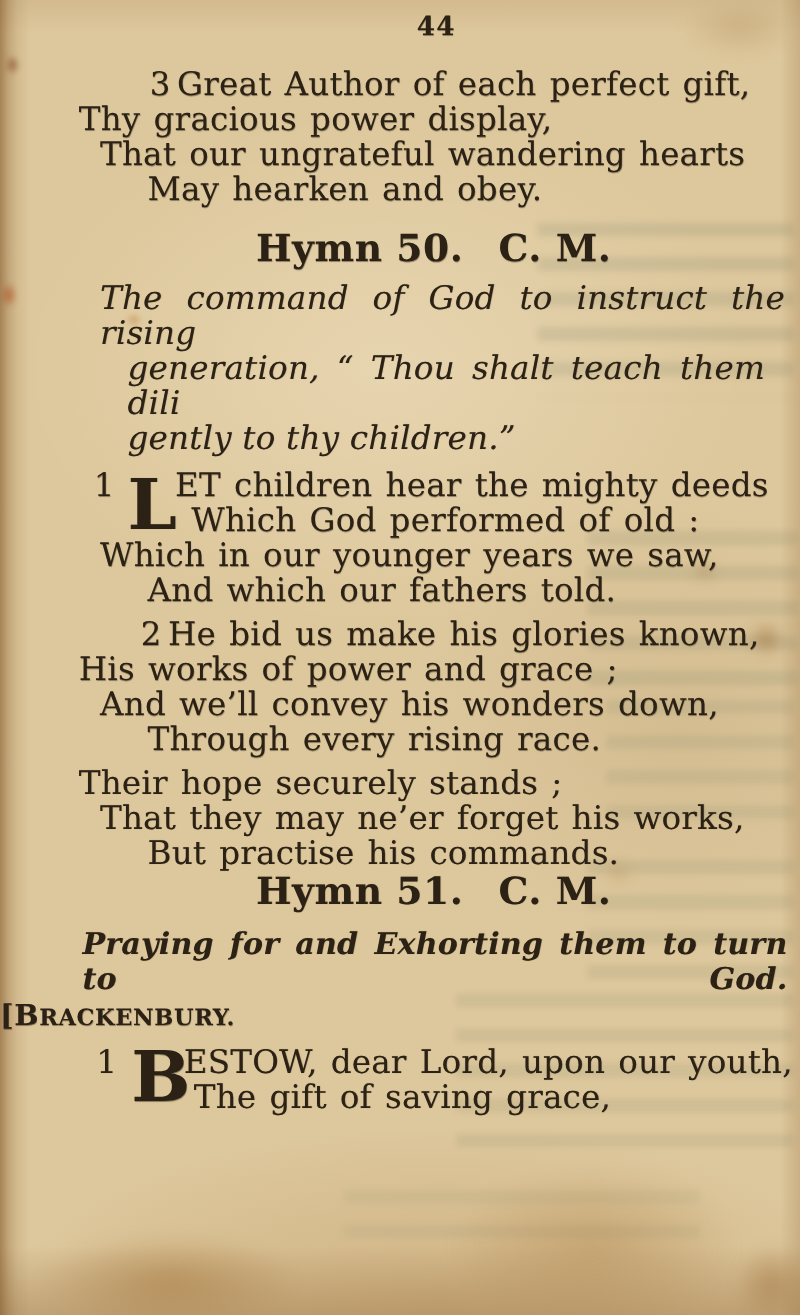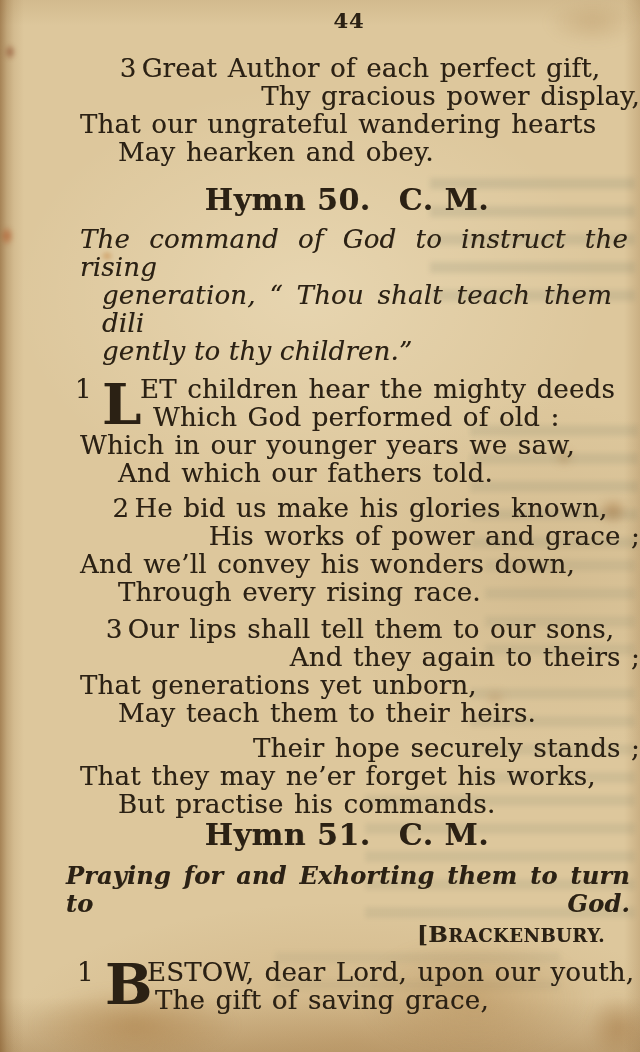--- a/index.html
+++ b/index.html
@@ -18,33 +18,33 @@
       linear-gradient(0deg, rgba(125,80,32,0.30) 0px, rgba(125,80,32,0) 55px),
       linear-gradient(180deg, rgba(135,92,42,0.12) 0px, rgba(135,92,42,0) 26px);
   }
   .content{position:absolute;left:0;top:0;right:0;bottom:0;z-index:3;}
   .ink{text-shadow:0.3px 0.4px 0.6px rgba(43,33,20,0.45);}
   .pagenum{margin-top:8px;text-align:center;padding-left:58px;font-size:21px;line-height:26px;font-weight:bold;letter-spacing:1px;}
   .stanza{position:relative;font-size:26px;line-height:28px;letter-spacing:0.2px;word-spacing:2px;white-space:nowrap;}
   .vnum{display:inline-block;width:27px;font-weight:normal;}
   .vnum-abs{position:absolute;left:75px;top:0;}
   .ln1{padding-left:75px;text-align:center;}
-  .ln2{padding-left:63px;text-align:right;}
+  .ln2{padding-left:63px;}
   .ln3{padding-left:80px;}
   .ln4{padding-left:118px;}
   .dc-block{position:relative;}
   .cap{position:absolute;font-size:56px;line-height:48px;font-weight:bold;top:5px;}
   .heading{font-size:30px;line-height:34px;font-weight:bold;text-align:center;padding-left:54px;letter-spacing:0.5px;white-space:nowrap;}
   .meter{margin-left:28px;}
   .epigraph{font-style:italic;font-size:26px;line-height:28px;letter-spacing:0.2px;}
   .ep-just{text-align:justify;text-align-last:justify;}
   .ep1{padding-left:80px;padding-right:12px;}
   .ep2{padding-left:102px;padding-right:28px;}
   .epigraph51{font-style:italic;font-weight:bold;font-size:24px;line-height:28px;padding-left:66px;padding-right:10px;text-align:justify;text-align-last:justify;letter-spacing:0.2px;}
-  .attribution{text-align:right;padding-right:35px;font-weight:bold;line-height:26px;letter-spacing:0.5px;white-space:nowrap;}
+  .attribution{text-align:left;font-weight:bold;line-height:26px;letter-spacing:0.5px;white-space:nowrap;}
   .attr-lead{font-size:23px;}
   .attr-rest{font-size:18px;}
   
   .m-prev{margin-top:20px;}
   .m-h50{margin-top:17px;}
   .m-ep50{margin-top:8px;}
   .m-s1{margin-top:10px;}
   .m-s2{margin-top:7px;}
   .m-s3{margin-top:9px;}
   .m-s4{margin-top:7px;}
@@ -112,26 +112,20 @@
       <div class="ln4">And which our fathers told.</div>
     </div>
 
     <div class="stanza ink m-s2">
       <div class="ln1"><span class="vnum">2</span><span>He bid us make his glories known,</span></div>
       <div class="ln2">His works of power and grace ;</div>
       <div class="ln3">And we’ll convey his wonders down,</div>
       <div class="ln4">Through every rising race.</div>
     </div>
 
-    <div class="stanza ink m-s3">
-      <div class="ln1"><span class="vnum">3</span><span>Our lips shall tell them to our sons,</span></div>
-      <div class="ln2">And they again to theirs ;</div>
-      <div class="ln3">That generations yet unborn,</div>
-      <div class="ln4">May teach them to their heirs.</div>
-    </div>
 
     <div class="stanza ink m-s4">
       <div class="ln2">Their hope securely stands ;</div>
       <div class="ln3">That they may ne’er forget his works,</div>
       <div class="ln4">But practise his commands.</div>
     </div>
 
     <div class="heading ink m-h51">
       <span>Hymn 51.</span><span class="meter">C. M.</span>
     </div>

